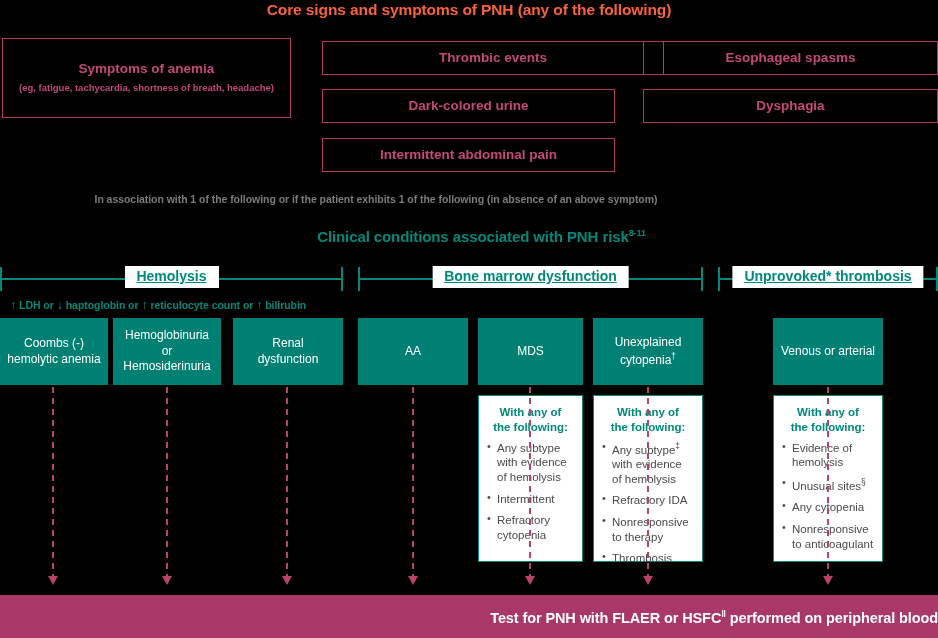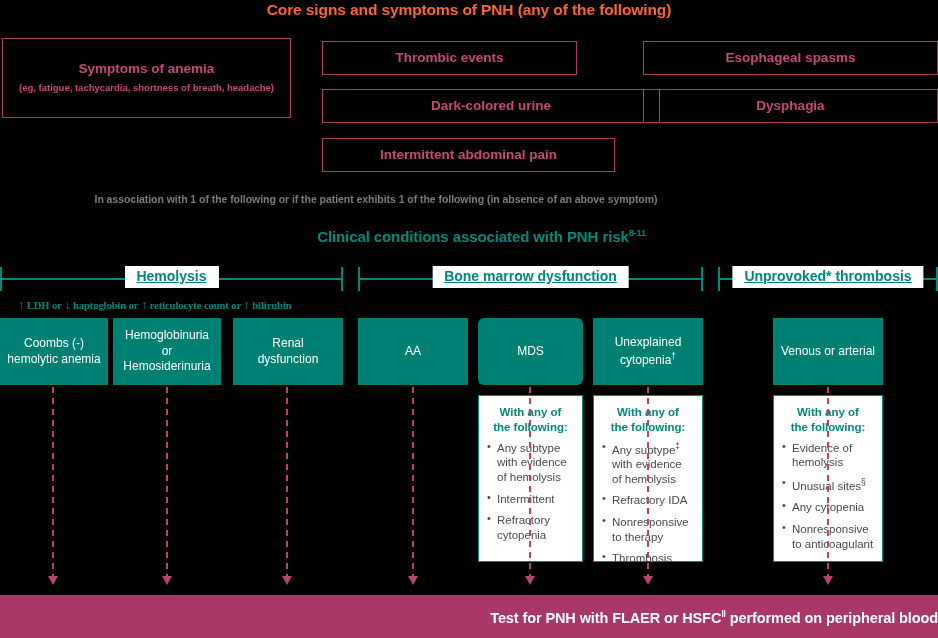--- a/index.html
+++ b/index.html
@@ -51,22 +51,22 @@
   .pbox .sub {
     color: #C4487A;
     font-size: 9.5px;
     font-weight: bold;
     line-height: 1.35;
     margin-top: 6px;
     padding: 0 8px;
   }
 
   #box-anemia      { left: 2px;   top: 38px;  width: 289px; height: 80px; }
-  #box-thrombotic  { left: 322px; top: 41px;  width: 255px; height: 34px; }
-  #box-darkurine   { left: 322px; top: 89px;  width: 338px; height: 34px; }
+  #box-thrombotic  { left: 322px; top: 41px;  width: 342px; height: 34px; }
+  #box-darkurine   { left: 322px; top: 89px;  width: 293px; height: 34px; }
   #box-abdominal   { left: 322px; top: 138px; width: 293px; height: 34px; }
   #box-esophageal  { left: 643px; top: 41px;  width: 295px; height: 34px; }
   #box-dysphagia   { left: 643px; top: 89px;  width: 295px; height: 34px; }
 
   
   .assoc-note {
     position: absolute;
     left: 0; top: 193px;
     width: 752px;
     text-align: center;
@@ -126,27 +126,26 @@
     text-decoration: underline;
   }
 
   #bracket-hemolysis  { left: 0px;   top: 266px; width: 343px; }
   #bracket-bonemarrow { left: 358px; top: 266px; width: 345px; }
   #bracket-thrombosis { left: 718px; top: 266px; width: 220px; }
 
   
   .markers {
     position: absolute;
-    left: 18px; top: 298px;
+    left: 10px; top: 298px;
     color: #00897B;
     font-size: 10.5px;
     font-weight: bold;
     white-space: nowrap;
     letter-spacing: -0.05px;
-    font-family: Liberation Serif, serif;
   }
   .markers .ar { font-size: 12.5px; font-weight: normal; }
 
   
   .tbox {
     position: absolute;
     background: #008073;
     color: #FFFFFF;
     display: flex;
     align-items: center;
@@ -155,21 +154,21 @@
     font-size: 12px;
     line-height: 1.32;
     padding: 2px 6px;
   }
   .tbox sup { font-size: 8.5px; vertical-align: super; }
 
   #tbox-coombs   { left: 0px;   top: 318px; width: 108px; height: 67px; }
   #tbox-hburia   { left: 113px; top: 318px; width: 108px; height: 67px; }
   #tbox-renal    { left: 233px; top: 318px; width: 110px; height: 67px; }
   #tbox-aa       { left: 358px; top: 318px; width: 110px; height: 67px; }
-  #tbox-mds      { left: 478px; top: 318px; width: 105px; height: 67px; border-radius: 6px; }
+  #tbox-mds      { left: 478px; top: 318px; width: 105px; height: 67px; }
   #tbox-cytopenia{ left: 593px; top: 318px; width: 110px; height: 67px; }
   #tbox-venous   { left: 773px; top: 318px; width: 110px; height: 67px; }
 
   
   .wcard {
     position: absolute;
     background: #FFFFFF;
     border: 1.6px solid #00897B;
     padding: 9px 8px 6px 8px;
   }

